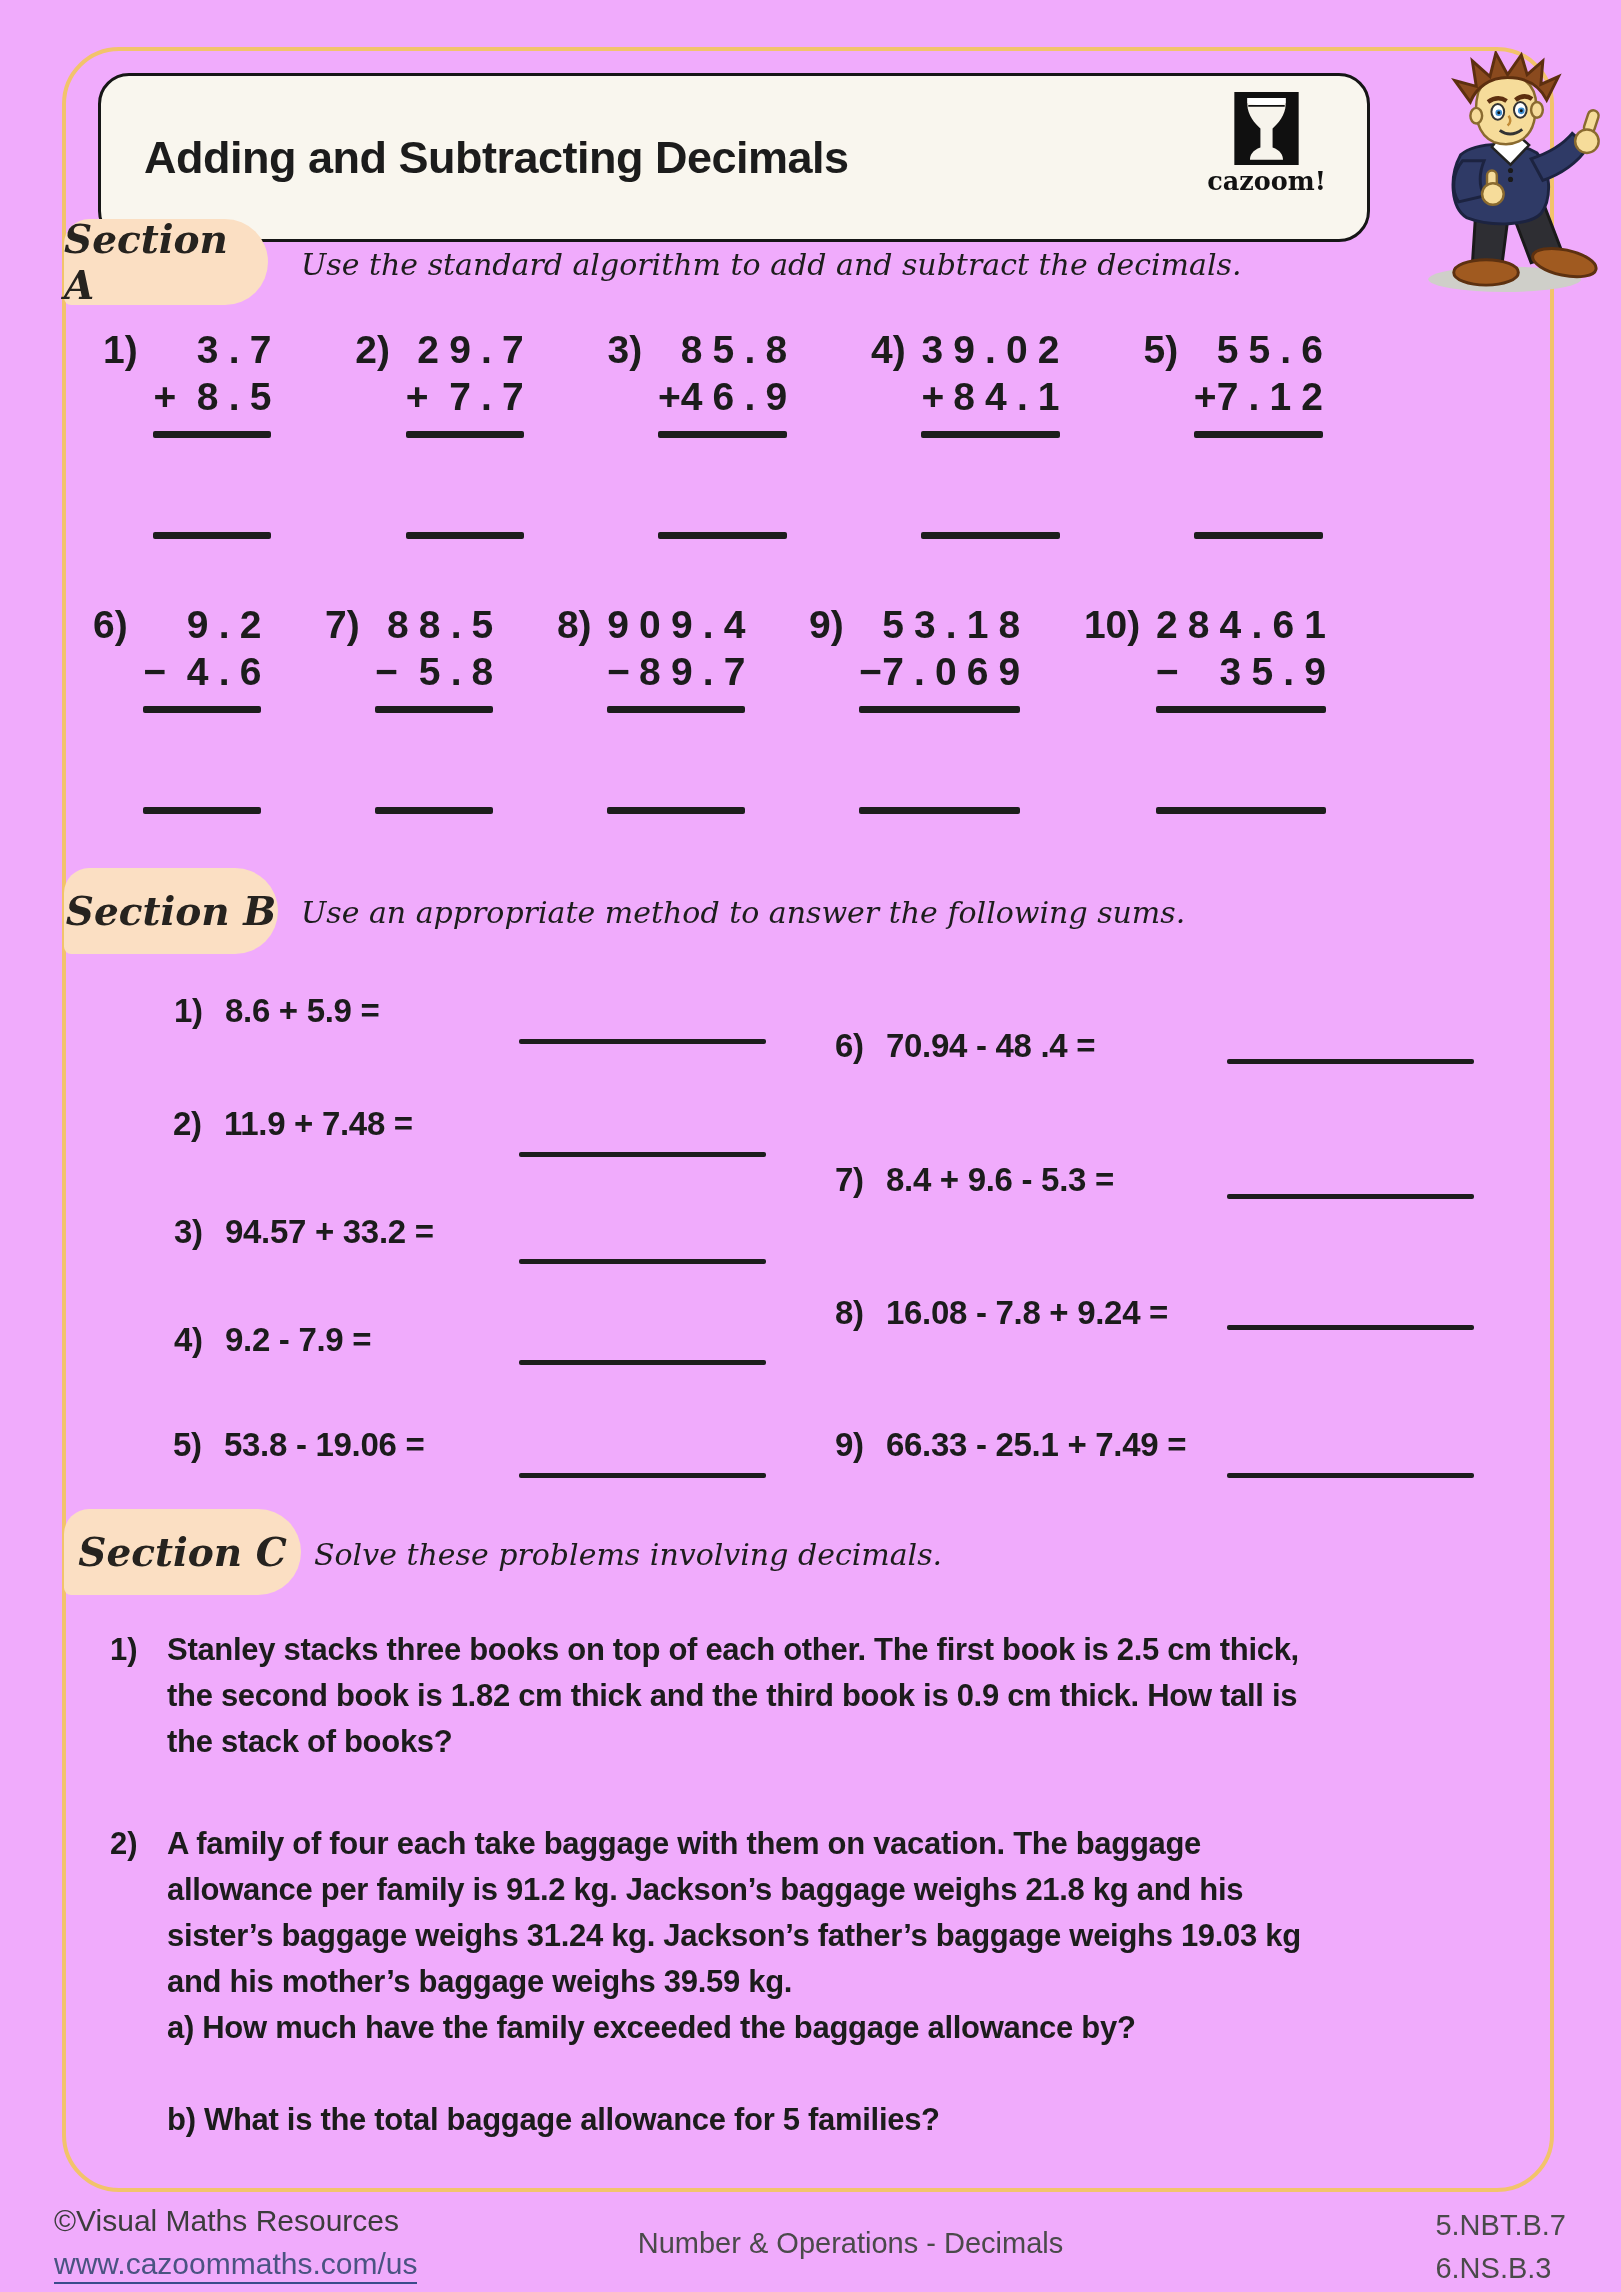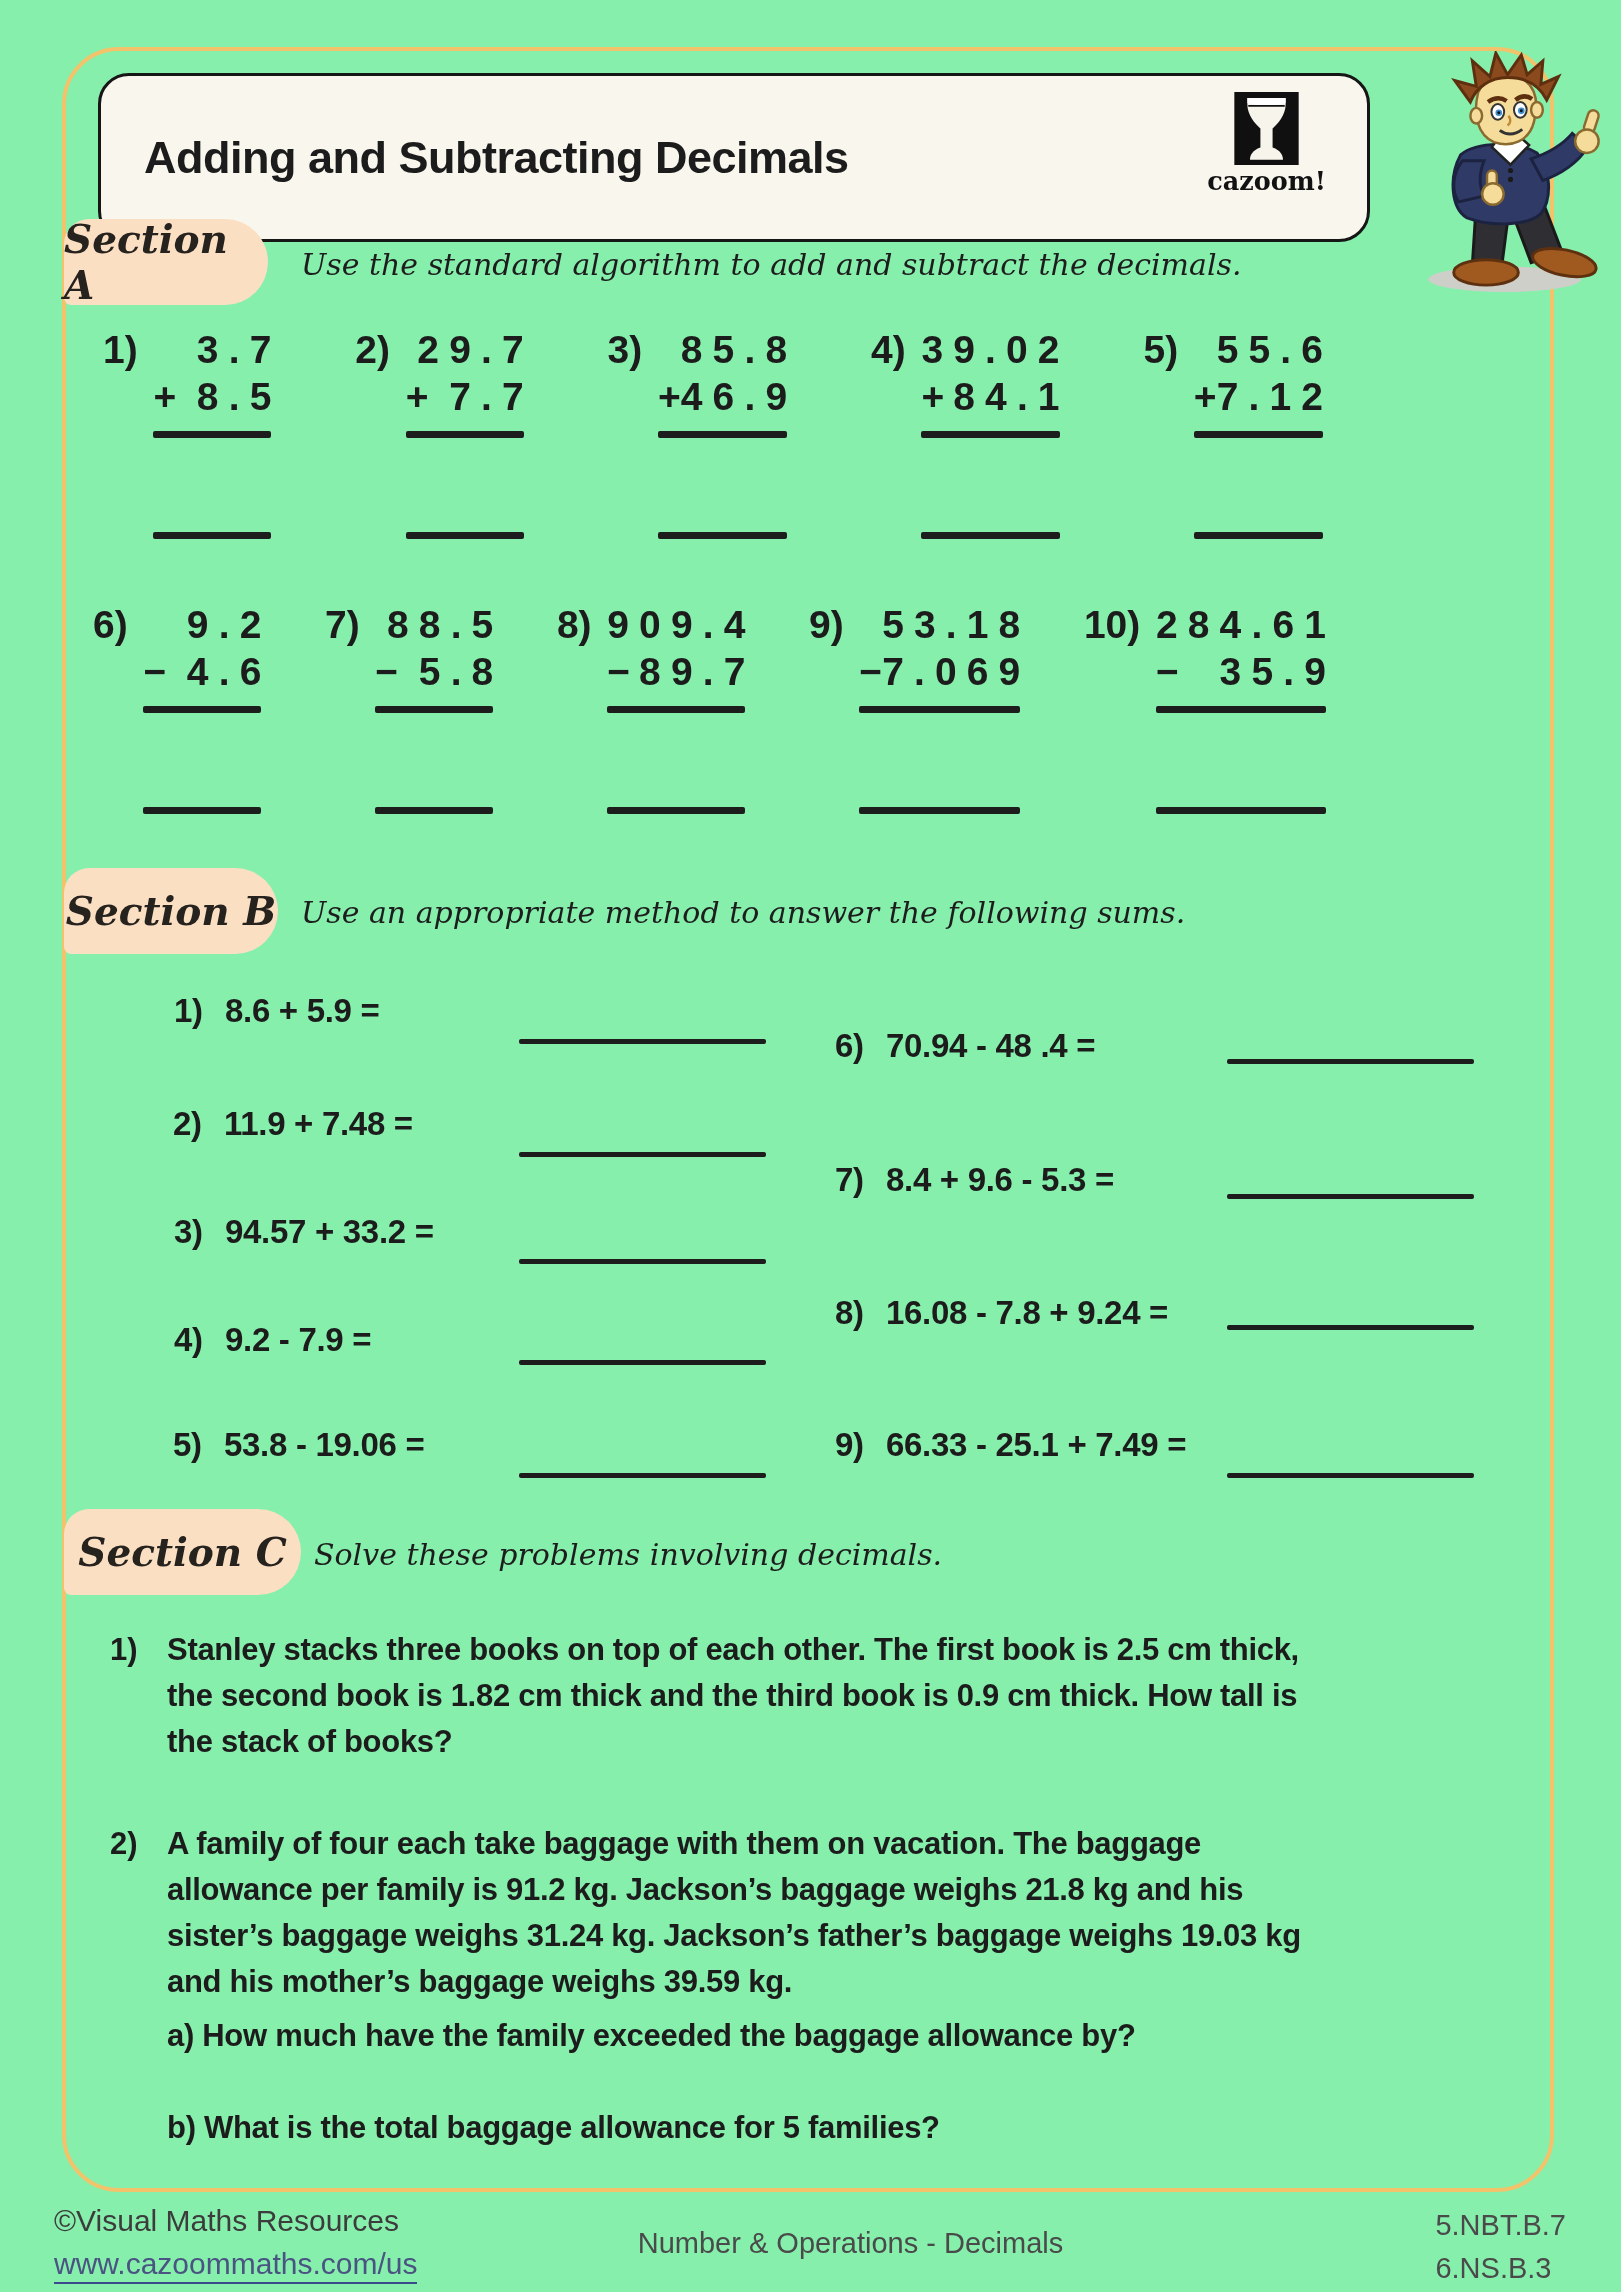--- a/index.html
+++ b/index.html
@@ -1,16 +1,16 @@
 <!DOCTYPE html>
 <html><head>
 <meta charset="utf-8">
 <style>
   html,body{margin:0;padding:0;background:#ffffff;}
-  .page{position:relative;width:1621px;height:2293px;background:#86efac;overflow:hidden;
+  .page{position:relative;width:1621px;height:2293px;background:#f0abfc;overflow:hidden;
         font-family:"Liberation Sans",sans-serif;color:#1f1f1f;}
 
   
   .page-border{position:absolute;left:62px;top:47px;width:1484px;height:2137px;
                border:4.9px solid #F2C36B;border-radius:57px;}
 
   
   .title-box{position:absolute;left:98px;top:73px;width:1272px;height:169px;box-sizing:border-box;
              background:#F9F6EE;border:3.9px solid #161616;border-radius:31px;
              display:flex;align-items:center;}
@@ -60,21 +60,21 @@
   .lb1{left:519px;top:1039px;} .lb2{left:519px;top:1152px;} .lb3{left:519px;top:1259px;}
   .lb4{left:519px;top:1360px;} .lb5{left:519px;top:1473px;}
   .lb6{left:1227px;top:1059px;} .lb7{left:1227px;top:1194px;}
   .lb8{left:1227px;top:1325px;} .lb9{left:1227px;top:1473px;}
 
   
   .c-prob{position:absolute;left:110px;width:1392px;display:grid;grid-template-columns:57px 1fr;}
   .c1{top:1627px;} .c2{top:1821px;}
   .c-num{font-size:31px;font-weight:bold;line-height:46px;color:#1c1c1c;}
   .c-text{font-size:31px;font-weight:bold;letter-spacing:-0.3px;line-height:46px;color:#1c1c1c;}
-  .c-sub-a{margin-top:8px;}
+  .c-sub-a{margin-top:0;}
   .c-sub-b{margin-top:46px;}
 
   
   .f-copy{position:absolute;left:54px;top:2204px;font-size:30px;color:#3c3c3c;}
   .f-url{position:absolute;left:54px;top:2247px;font-size:30px;color:#4A5382;
          border-bottom:2.9px solid #3a4a8c;padding-bottom:1px;text-decoration:none;cursor:pointer;}
   .f-center{position:absolute;left:0;top:2227px;width:1621px;text-align:center;font-size:29px;color:#4a4a4a;padding-left:40px;}
   .f-codes{position:absolute;right:55px;top:2204px;text-align:left;font-size:29px;color:#4a4a4a;line-height:43px;}
 </style>
 </head>

